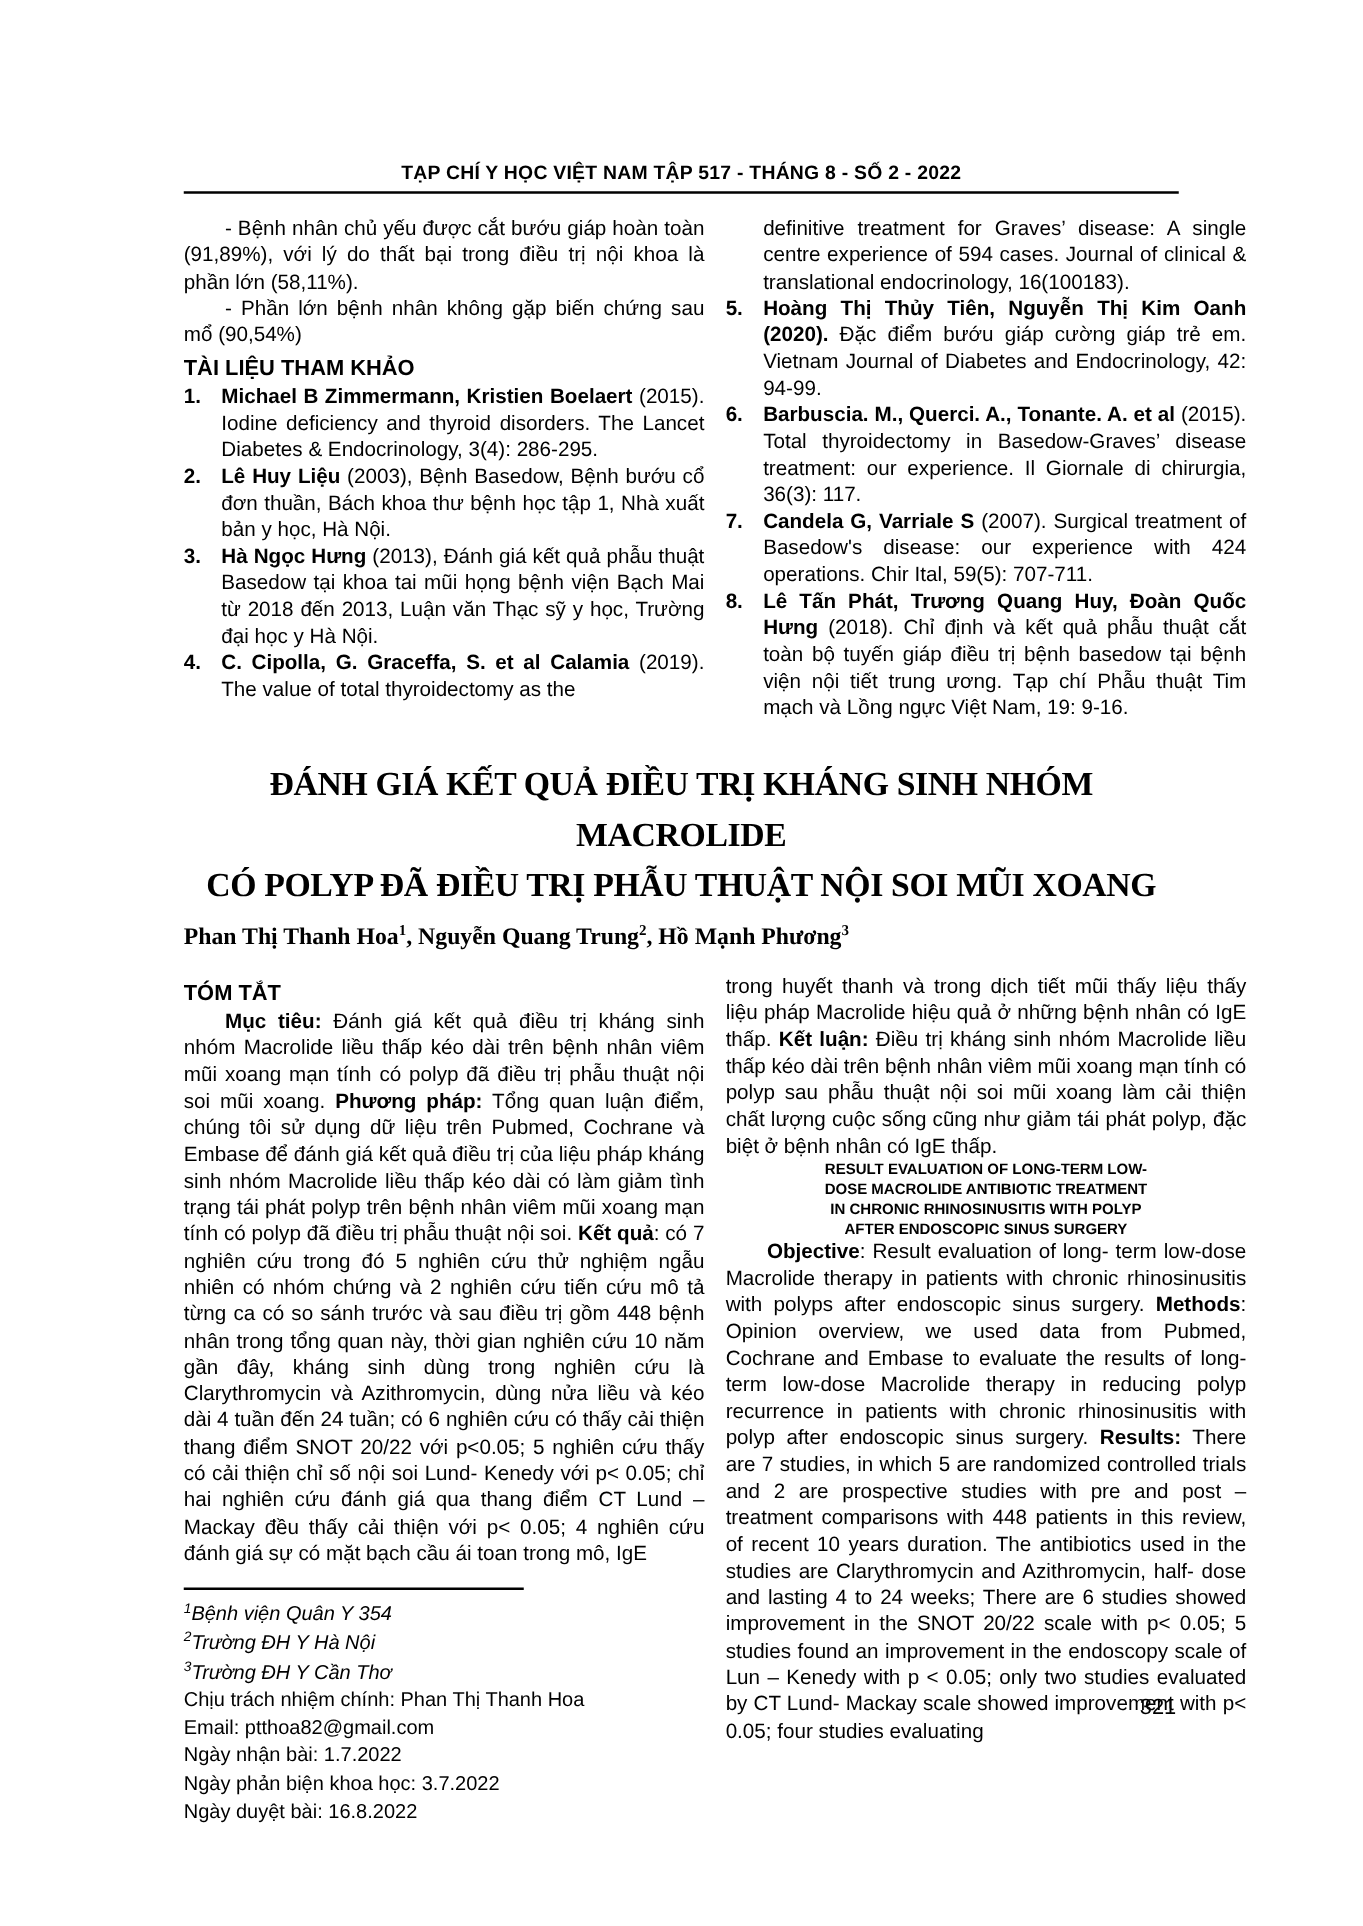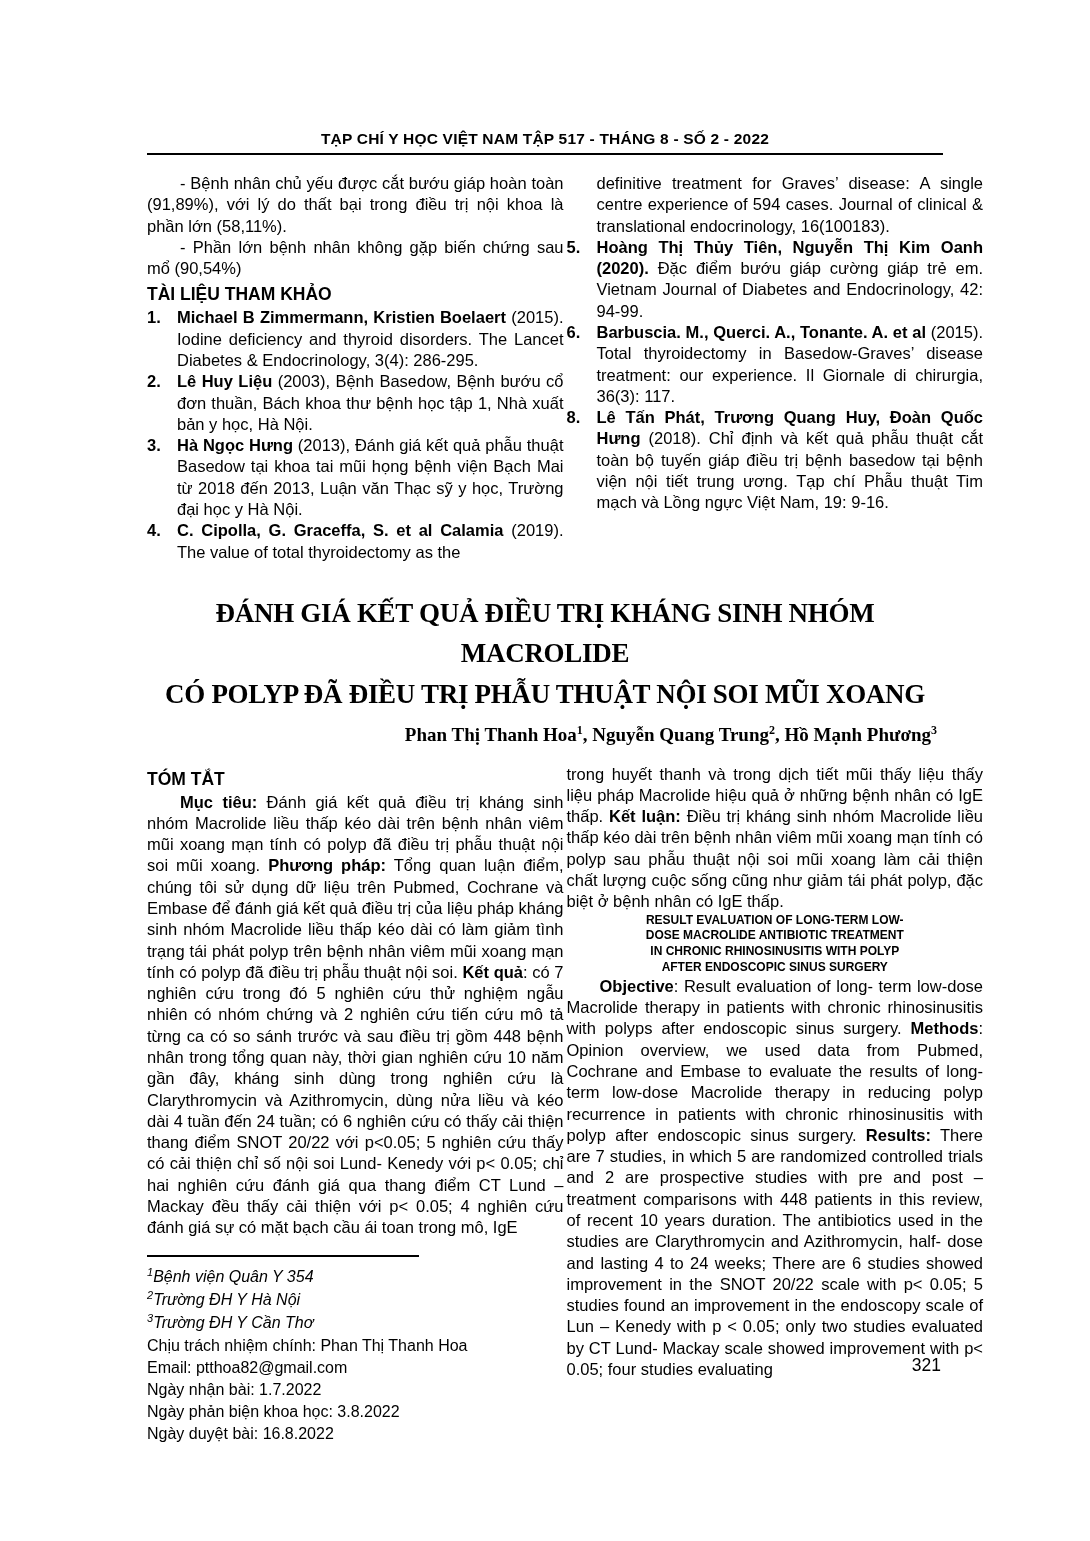--- a/index.html
+++ b/index.html
@@ -14,21 +14,21 @@
     overflow: hidden;
   }
   .journal-header {
     text-align: center;
     font-weight: bold;
     font-size: 15.5px;
     letter-spacing: 0.2px;
     padding-bottom: 5px;
     border-bottom: 2px solid #000;
   }
-  .cols { display: flex; gap: 3px; margin-top: 18px; }
+  .cols { display: flex; gap: 17px; margin-top: 18px; }
   .col { width: 416.5px; flex: 0 0 416.5px; }
 
   .body { font-size: 16.5px; line-height: 1.29; text-align: justify; margin: 0; }
   .indent { text-indent: 33px; }
 
   h3.sec {
     font-size: 17.5px; font-weight: bold;
     margin: 5px 0 2px 0; padding: 0;
     text-align: left; text-indent: 0;
   }
@@ -41,21 +41,21 @@
   .title-block {
     text-align: center;
     margin-top: 30px;
     font-family: "Liberation Serif", "DejaVu Serif", serif;
     font-weight: bold;
     font-size: 27px;
     line-height: 1.5;
     letter-spacing: -0.3px;
   }
   .authors {
-    text-align: right;
+    text-align: left;
     font-family: "Liberation Serif", "DejaVu Serif", serif;
     font-weight: bold;
     font-size: 19px;
     margin-top: 8px;
     padding-right: 6px;
   }
   .authors sup { font-size: 12px; }
 
   .footnote { margin-top: 16px; font-size: 16px; line-height: 1.38; }
   .fn-rule { width: 272px; border-top: 2px solid #000; margin: 0 0 8px 0; }
@@ -95,20 +95,23 @@
 
     <div class="col">
       <div class="body ref-cont">definitive treatment for Graves’ disease: A single centre experience of 594 cases. Journal of clinical &amp; translational endocrinology, 16(100183).</div>
       <div class="ref">
         <span class="num">5.</span><span class="b">Hoàng Thị Thủy Tiên, Nguyễn Thị Kim Oanh (2020).</span><span> Đặc điểm bướu giáp cường giáp trẻ em. Vietnam Journal of Diabetes and Endocrinology, 42: 94-99.</span>
       </div>
       <div class="ref">
         <span class="num">6.</span><span class="b">Barbuscia. M., Querci. A., Tonante. A. et al</span><span> (2015). Total thyroidectomy in Basedow-Graves’ disease treatment: our experience. Il Giornale di chirurgia, 36(3): 117.</span>
       </div>
       <div class="ref">
+        <span class="num">7.</span><span class="b">Candela G, Varriale S</span><span> (2007). Surgical treatment of Basedow's disease: our experience with 424 operations. Chir Ital, 59(5): 707-711.</span>
+      </div>
+      <div class="ref">
         <span class="num">8.</span><span class="b">Lê Tấn Phát, Trương Quang Huy, Đoàn Quốc Hưng</span><span> (2018). Chỉ định và kết quả phẫu thuật cắt toàn bộ tuyến giáp điều trị bệnh basedow tại bệnh viện nội tiết trung ương. Tạp chí Phẫu thuật Tim mạch và Lồng ngực Việt Nam, 19: 9-16.</span>
       </div>
     </div>
   </div>
 
   <div class="title-block">
     <div>ĐÁNH GIÁ KẾT QUẢ ĐIỀU TRỊ KHÁNG SINH NHÓM MACROLIDE</div>
     <div>CÓ POLYP ĐÃ ĐIỀU TRỊ PHẪU THUẬT NỘI SOI MŨI XOANG</div>
   </div>
 
@@ -122,21 +125,21 @@
       <p class="body indent"><span class="b">Mục tiêu:</span><span> Đánh giá kết quả điều trị kháng sinh nhóm Macrolide liều thấp kéo dài trên bệnh nhân viêm mũi xoang mạn tính có polyp đã điều trị phẫu thuật nội soi mũi xoang. </span><span class="b">Phương pháp:</span><span> Tổng quan luận điểm, chúng tôi sử dụng dữ liệu trên Pubmed, Cochrane và Embase để đánh giá kết quả điều trị của liệu pháp kháng sinh nhóm Macrolide liều thấp kéo dài có làm giảm tình trạng tái phát polyp trên bệnh nhân viêm mũi xoang mạn tính có polyp đã điều trị phẫu thuật nội soi. </span><span class="b">Kết quả</span><span>: có 7 nghiên cứu trong đó 5 nghiên cứu thử nghiệm ngẫu nhiên có nhóm chứng và 2 nghiên cứu tiến cứu mô tả từng ca có so sánh trước và sau điều trị gồm 448 bệnh nhân trong tổng quan này, thời gian nghiên cứu 10 năm gần đây, kháng sinh dùng trong nghiên cứu là Clarythromycin và Azithromycin, dùng nửa liều và kéo dài 4 tuần đến 24 tuần; có 6 nghiên cứu có thấy cải thiện thang điểm SNOT 20/22 với p&lt;0.05; 5 nghiên cứu thấy có cải thiện chỉ số nội soi Lund- Kenedy với p&lt; 0.05; chỉ hai nghiên cứu đánh giá qua thang điểm CT Lund – Mackay đều thấy cải thiện với p&lt; 0.05; 4 nghiên cứu đánh giá sự có mặt bạch cầu ái toan trong mô, IgE</span></p>
 
       <div class="footnote">
         <div class="fn-rule"></div>
         <div class="fn-aff"><sup>1</sup><span>Bệnh viện Quân Y 354</span></div>
         <div class="fn-aff"><sup>2</sup><span>Trường ĐH Y Hà Nội</span></div>
         <div class="fn-aff"><sup>3</sup><span>Trường ĐH Y Cần Thơ</span></div>
         <div class="fn-line">Chịu trách nhiệm chính: Phan Thị Thanh Hoa</div>
         <div class="fn-line">Email: ptthoa82@gmail.com</div>
         <div class="fn-line">Ngày nhận bài: 1.7.2022</div>
-        <div class="fn-line">Ngày phản biện khoa học: 3.8.2022</div>
+        <div class="fn-line">Ngày phản biện khoa học: 3.7.2022</div>
         <div class="fn-line">Ngày duyệt bài: 16.8.2022</div>
       </div>
     </div>
 
     <div class="col">
       <p class="body"><span>trong huyết thanh và trong dịch tiết mũi thấy liệu thấy liệu pháp Macrolide hiệu quả ở những bệnh nhân có IgE thấp. </span><span class="b">Kết luận:</span><span> Điều trị kháng sinh nhóm Macrolide liều thấp kéo dài trên bệnh nhân viêm mũi xoang mạn tính có polyp sau phẫu thuật nội soi mũi xoang làm cải thiện chất lượng cuộc sống cũng như giảm tái phát polyp, đặc biệt ở bệnh nhân có IgE thấp.</span></p>
       <div class="sum-title">
         <div>RESULT EVALUATION OF LONG-TERM LOW-</div>
         <div>DOSE MACROLIDE ANTIBIOTIC TREATMENT</div>
         <div>IN CHRONIC RHINOSINUSITIS WITH POLYP</div>

